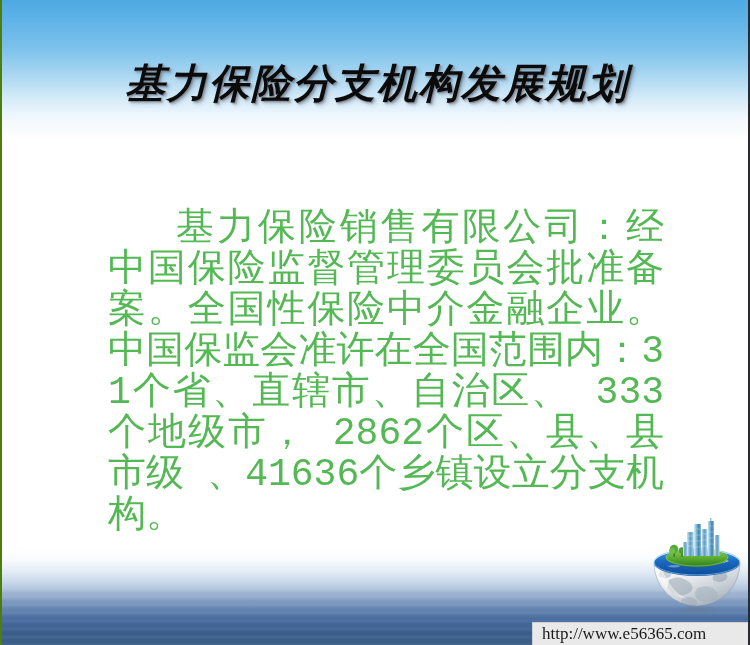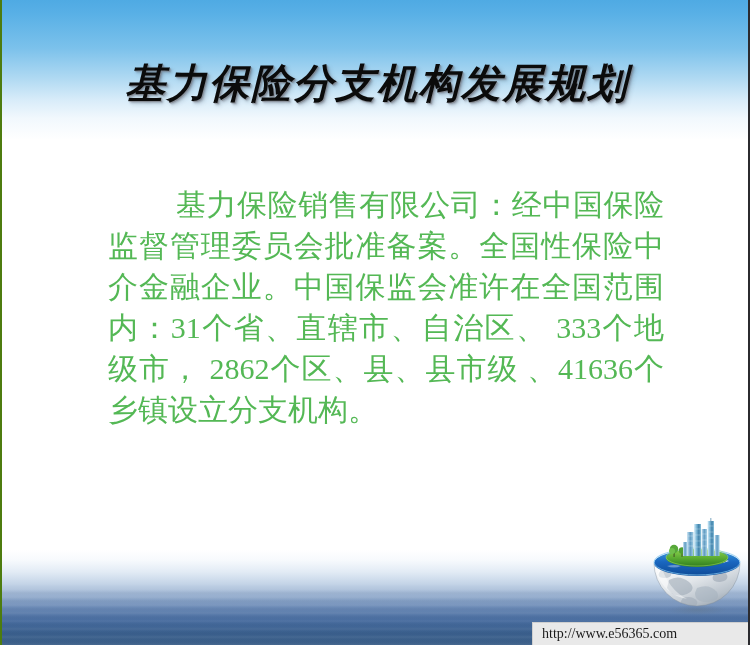--- a/index.html
+++ b/index.html
@@ -92,25 +92,25 @@
     text-shadow:
        1px 1px 0 rgba(120,120,125,0.55),
        2px 2px 2px rgba(90,95,110,0.40),
        3px 3px 4px rgba(70,80,100,0.22);
   }
 
   
   .body-text {
     position: absolute;
     left: 106px;
-    top: 184px;
+    top: 208px;
     width: 556px;
     color: #54B855;
-    font-family: Liberation Serif, serif;
-    font-size: 30px;
+    font-family: Liberation Mono, monospace;
+    font-size: 38px;
     font-weight: normal;
     line-height: 41px;
     letter-spacing: 0px;
     text-align: justify;
     text-justify: inter-character;
     text-indent: 68px;
     white-space: normal;
     word-break: break-all;
   }
 
@@ -134,21 +134,21 @@
     background: #E9E9E9;
     border-top: 1px solid #cfcfcf;
     border-left: 1px solid #cfcfcf;
     display: flex;
     align-items: center;
     box-sizing: border-box;
     padding-left: 9px;
   }
   .watermark-text {
     font-family: "Liberation Serif", "DejaVu Serif", serif;
-    font-size: 14px;
+    font-size: 17px;
     color: #1a1a1a;
     letter-spacing: 0px;
     white-space: nowrap;
   }
 </style>
 </head>
 <body>
 
 <div class="slide">
 

